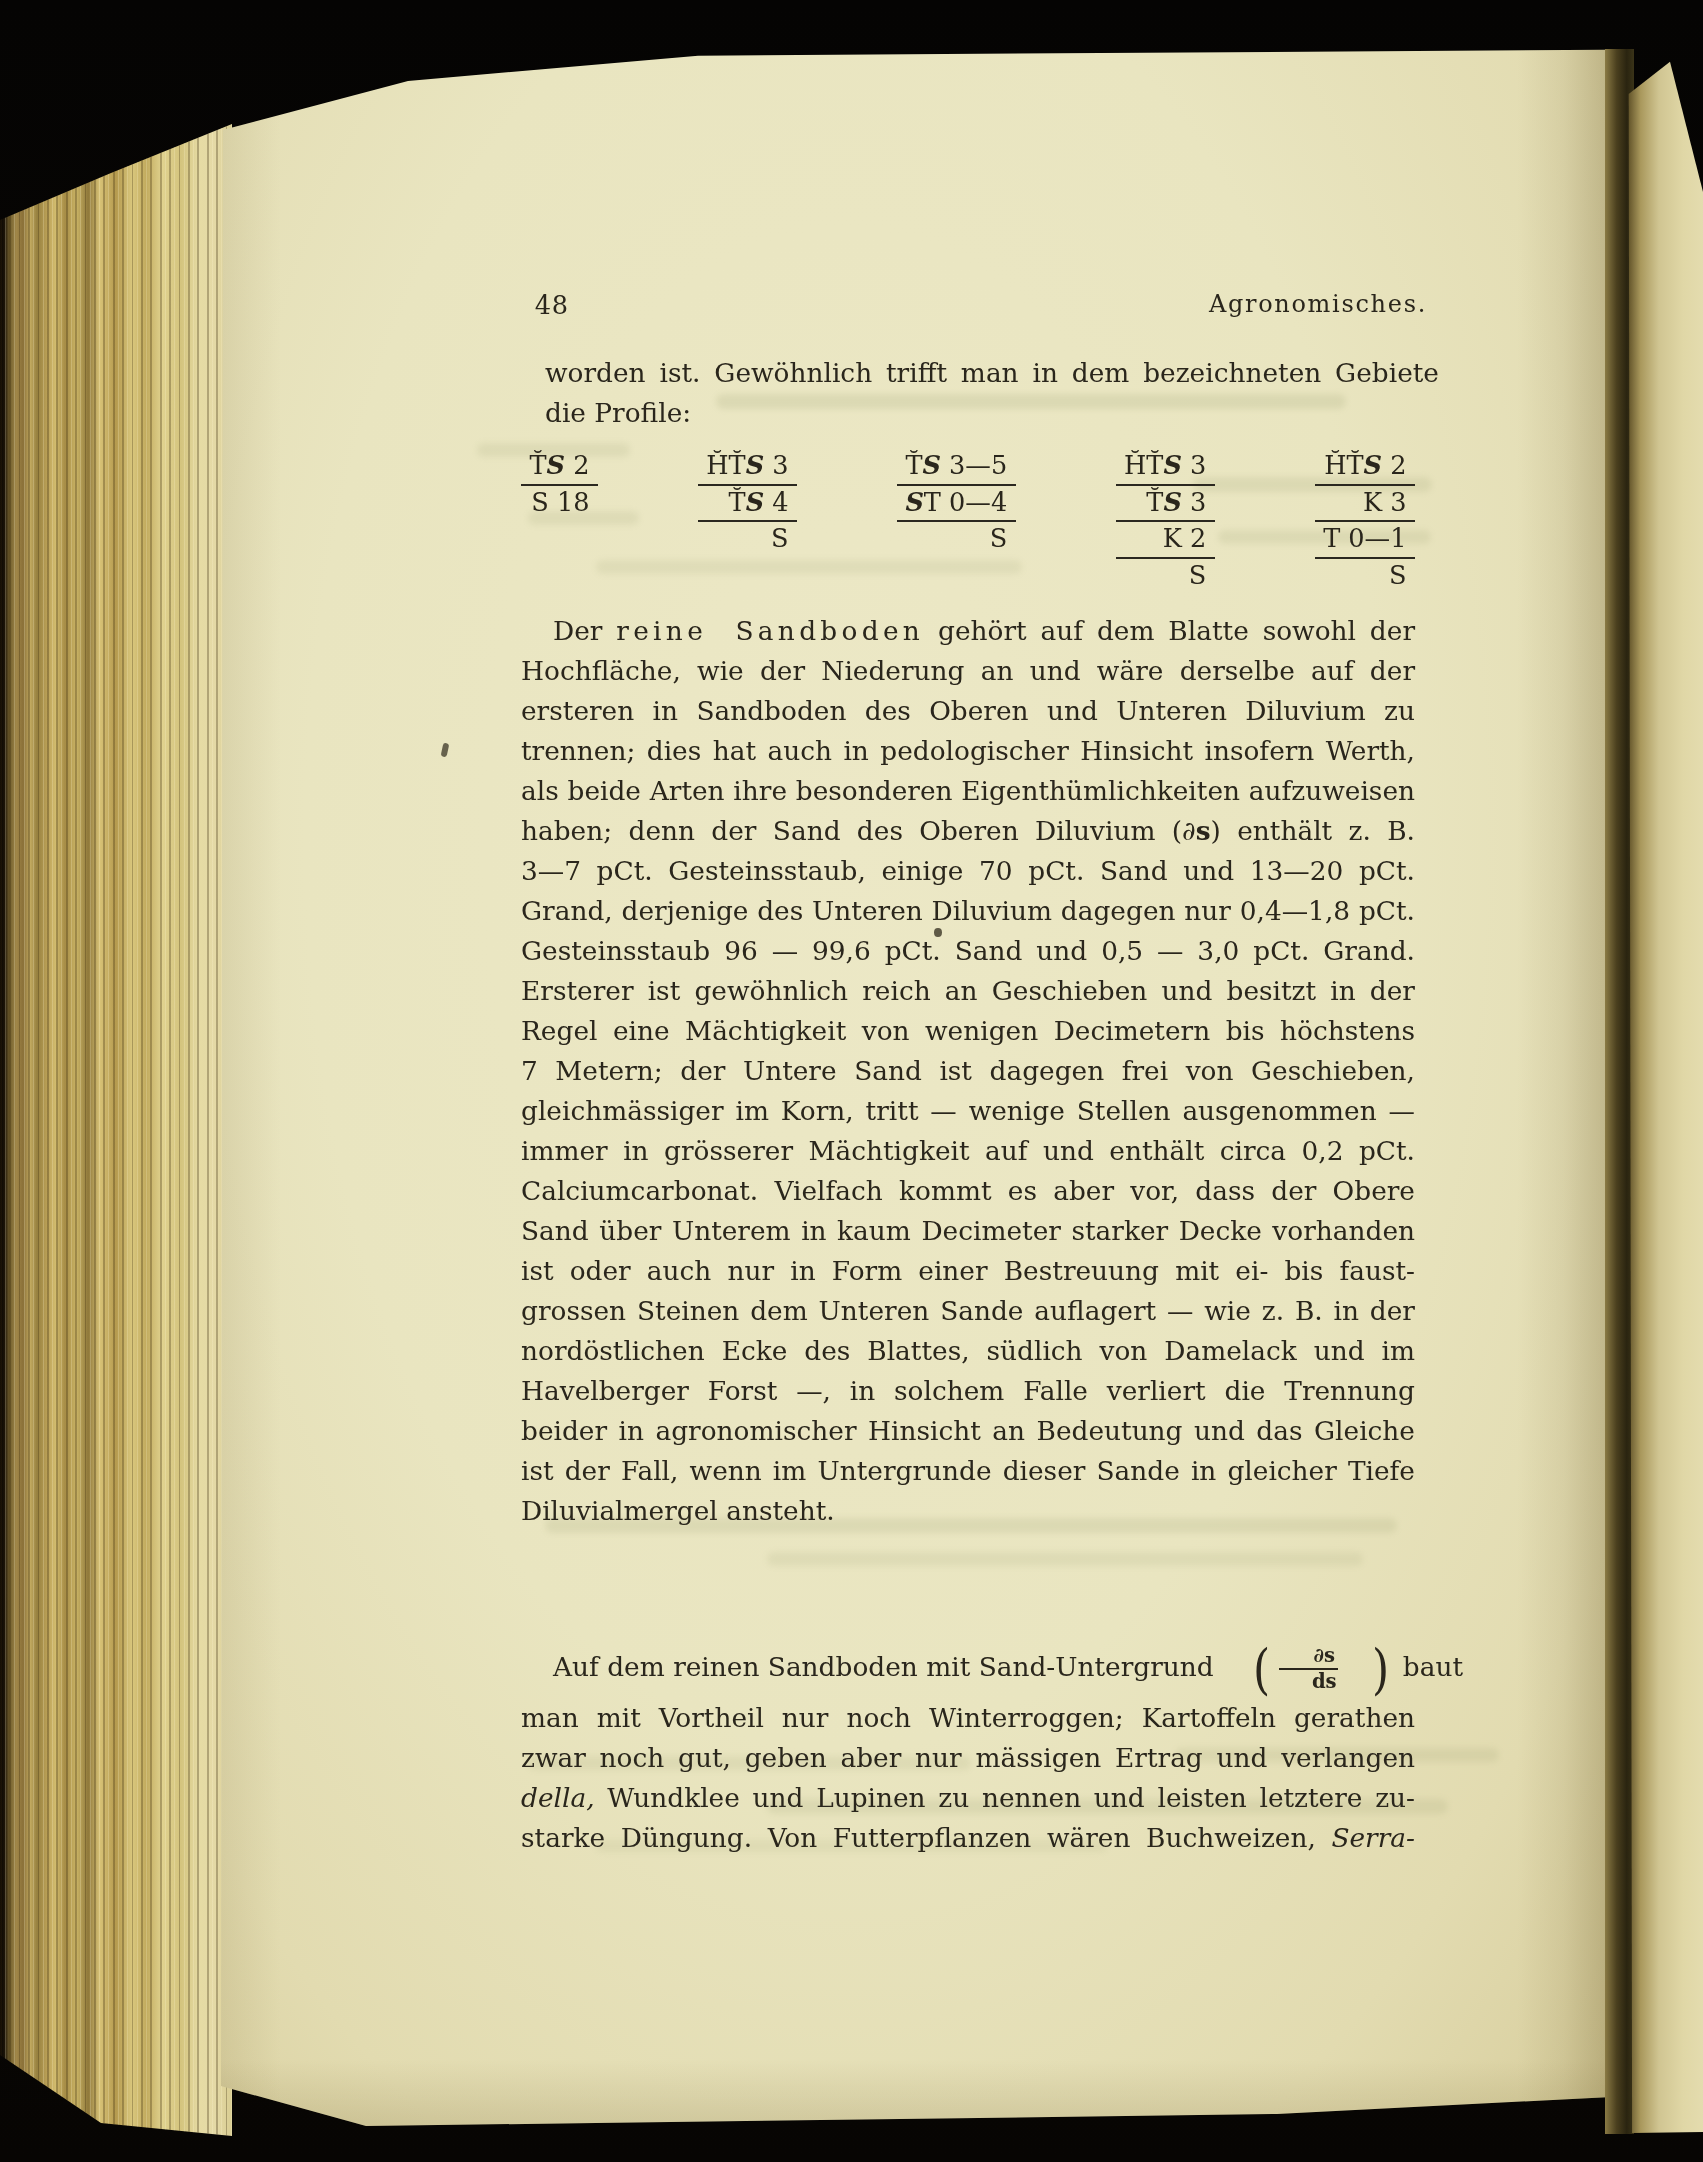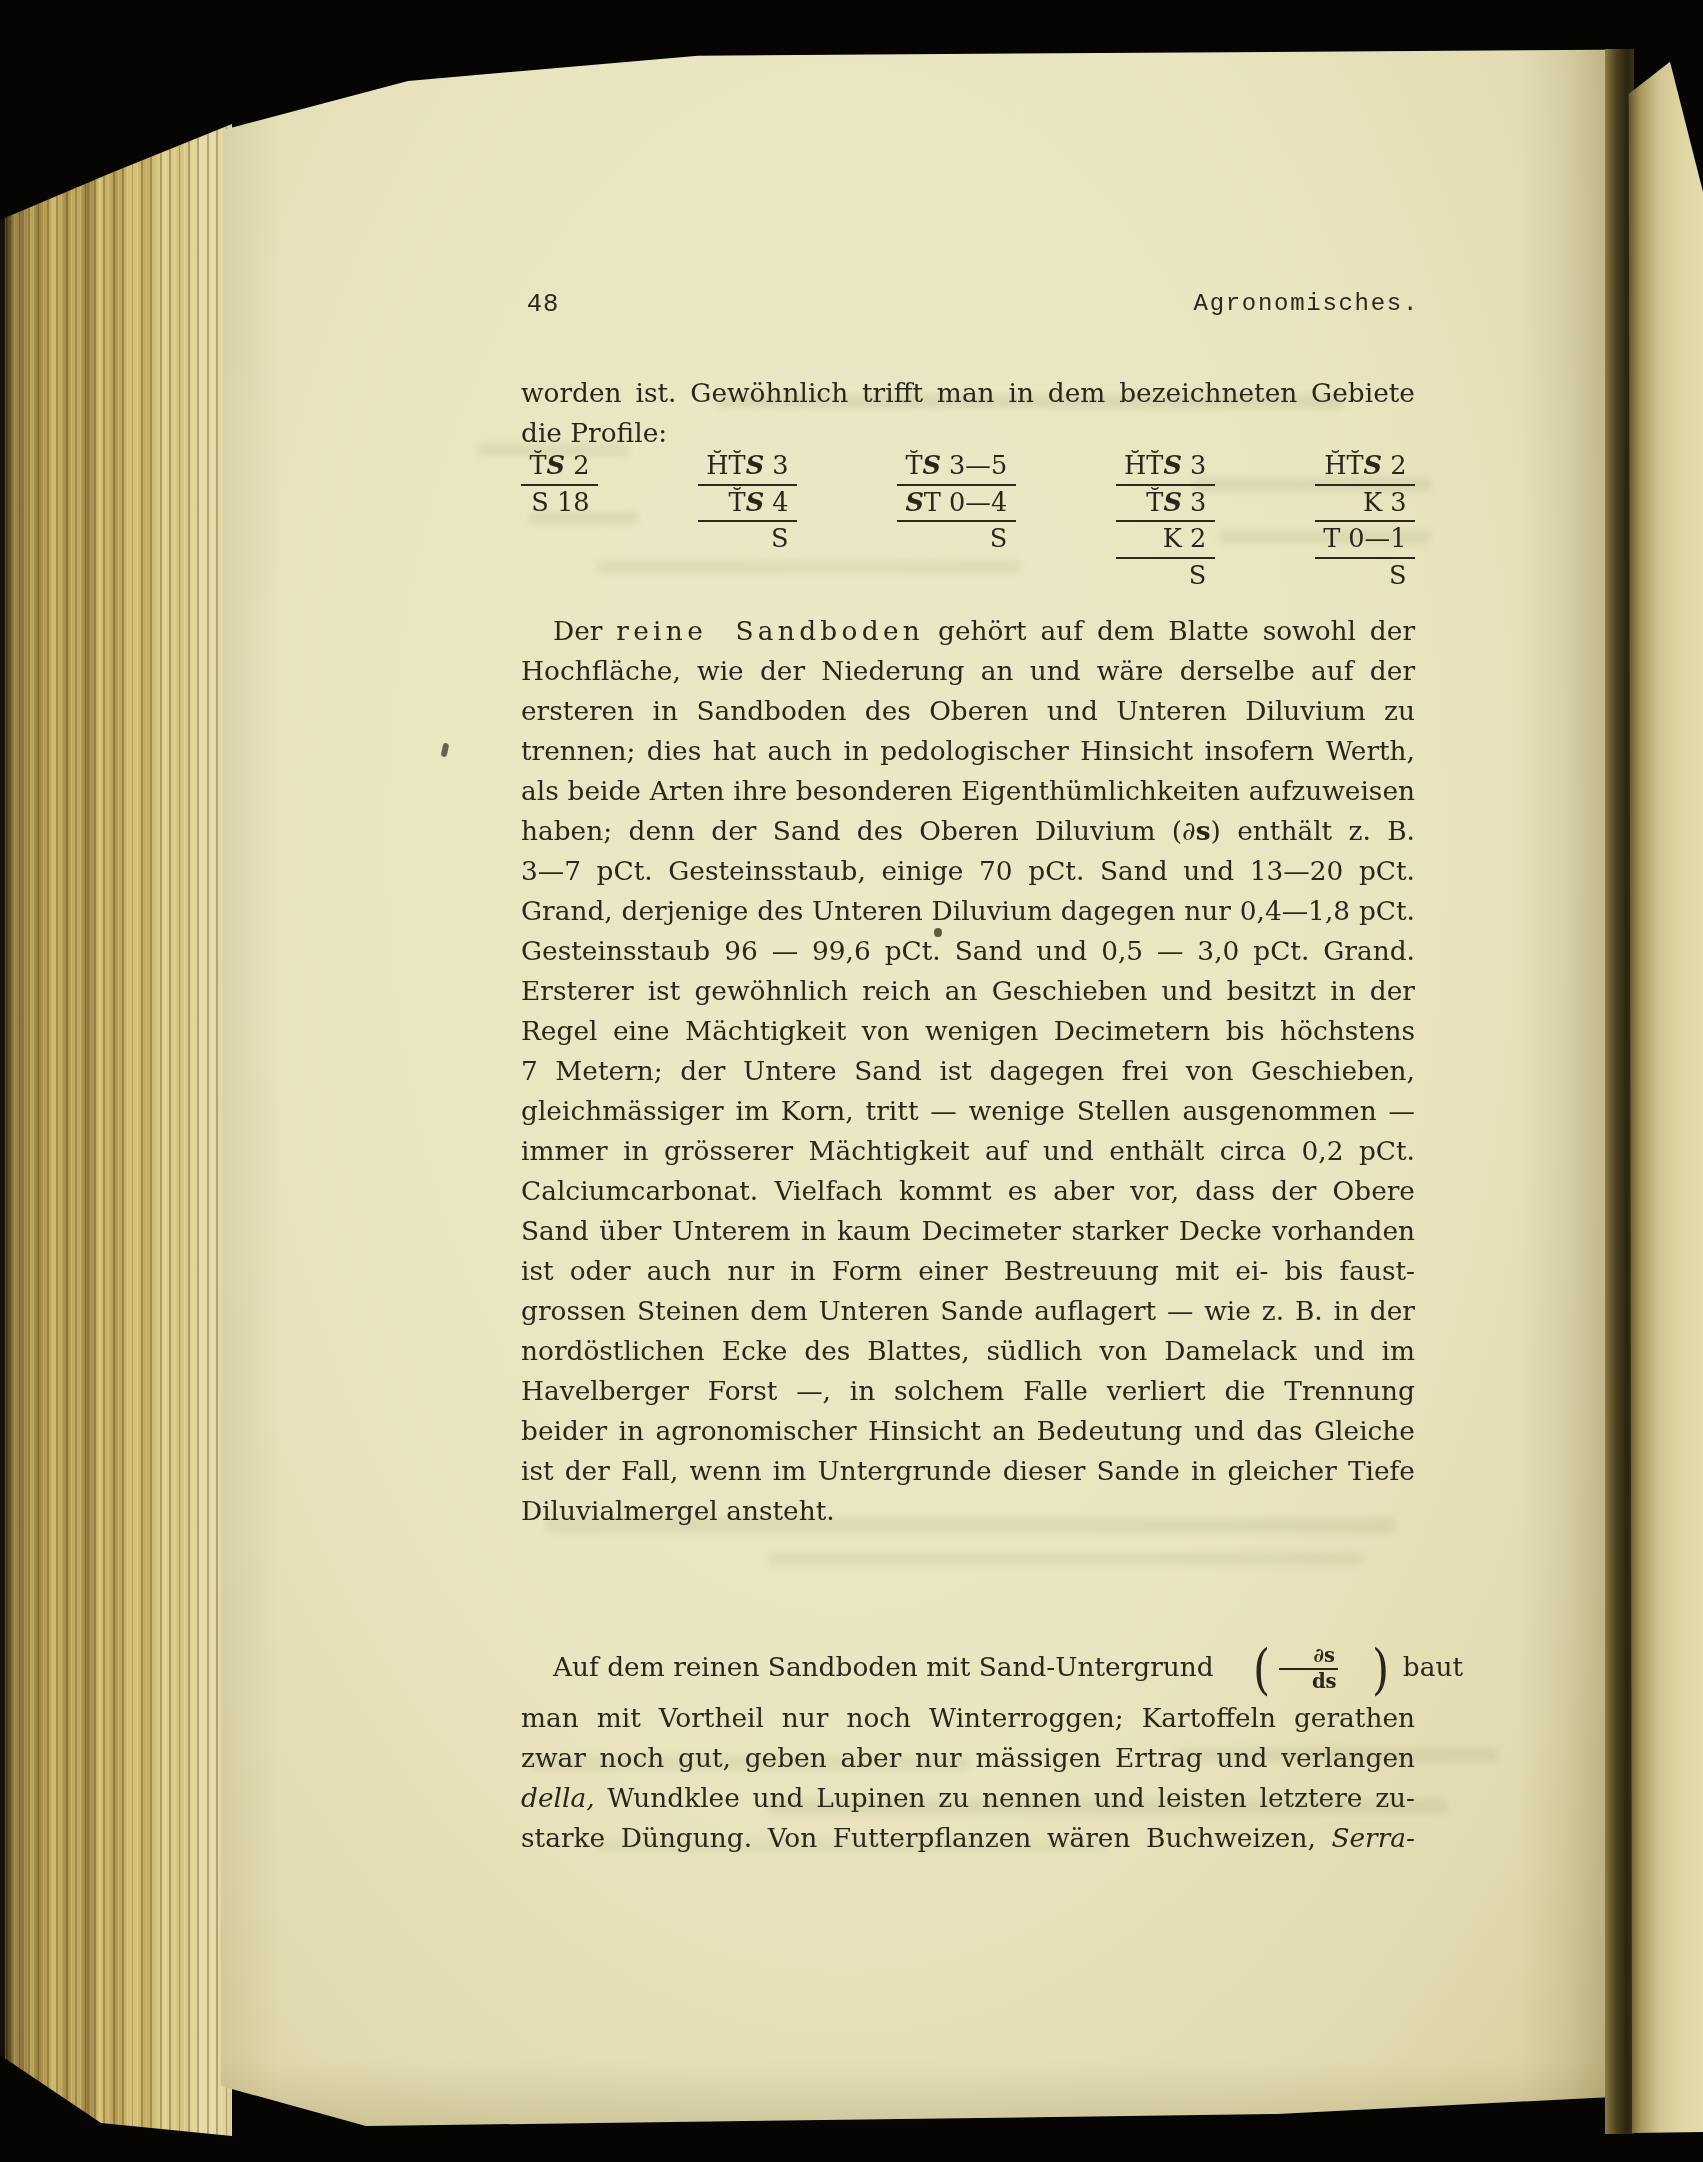--- a/index.html
+++ b/index.html
@@ -35,26 +35,26 @@
     background:linear-gradient(90deg,#5a4c24 0px,#a9985c 13.6px,#d0c592 32px,#e0d7a6 56px,#e4dcaf 100%);
     clip-path:polygon(1.7px 34px,43px 1.7px,77px 136px,77px 2072px,5.1px 2073px);}
 
   
   .ghost{position:absolute;background:#8e9464;filter:blur(3.4px);border-radius:7.7px;}
   .speck{position:absolute;background:#46412f;}
 
   
   #textcol{position:absolute;left:521px;top:0;width:894px;color:#2a261c;
            font-size:26.4px;}
-  #headrow{position:absolute;top:290px;left:4px;width:100%;height:34px;font-family:Liberation Mono, monospace;}
+  #headrow{position:absolute;top:290px;left:12px;width:100%;height:34px;}
   #pagenum{position:absolute;left:1.7px;top:0;font-size:25.6px;letter-spacing:0.9px;}
   #runhead{position:absolute;left:0;width:100%;text-align:right;font-size:24px;letter-spacing:1.7px;}
 
   .para{position:absolute;left:0;width:894px;}
-  #para-intro{top:373px;}
+  #para-intro{top:353px;margin-left:24px;}
   #para-sand{top:611px;}
   #para-auf{top:1645px;}
   .line{height:40px;line-height:40px;white-space:nowrap;
         text-align:justify;text-align-last:justify;overflow:visible;}
   .line.nojust{text-align:right;text-align-last:left;}
   .line.indent{text-indent:32px;}
   .line.tall{margin-bottom:12.8px;}
   .sperr{letter-spacing:4.3px;word-spacing:10.2px;}
   .it{font-style:italic;}
   .bld{font-weight:bold;}

